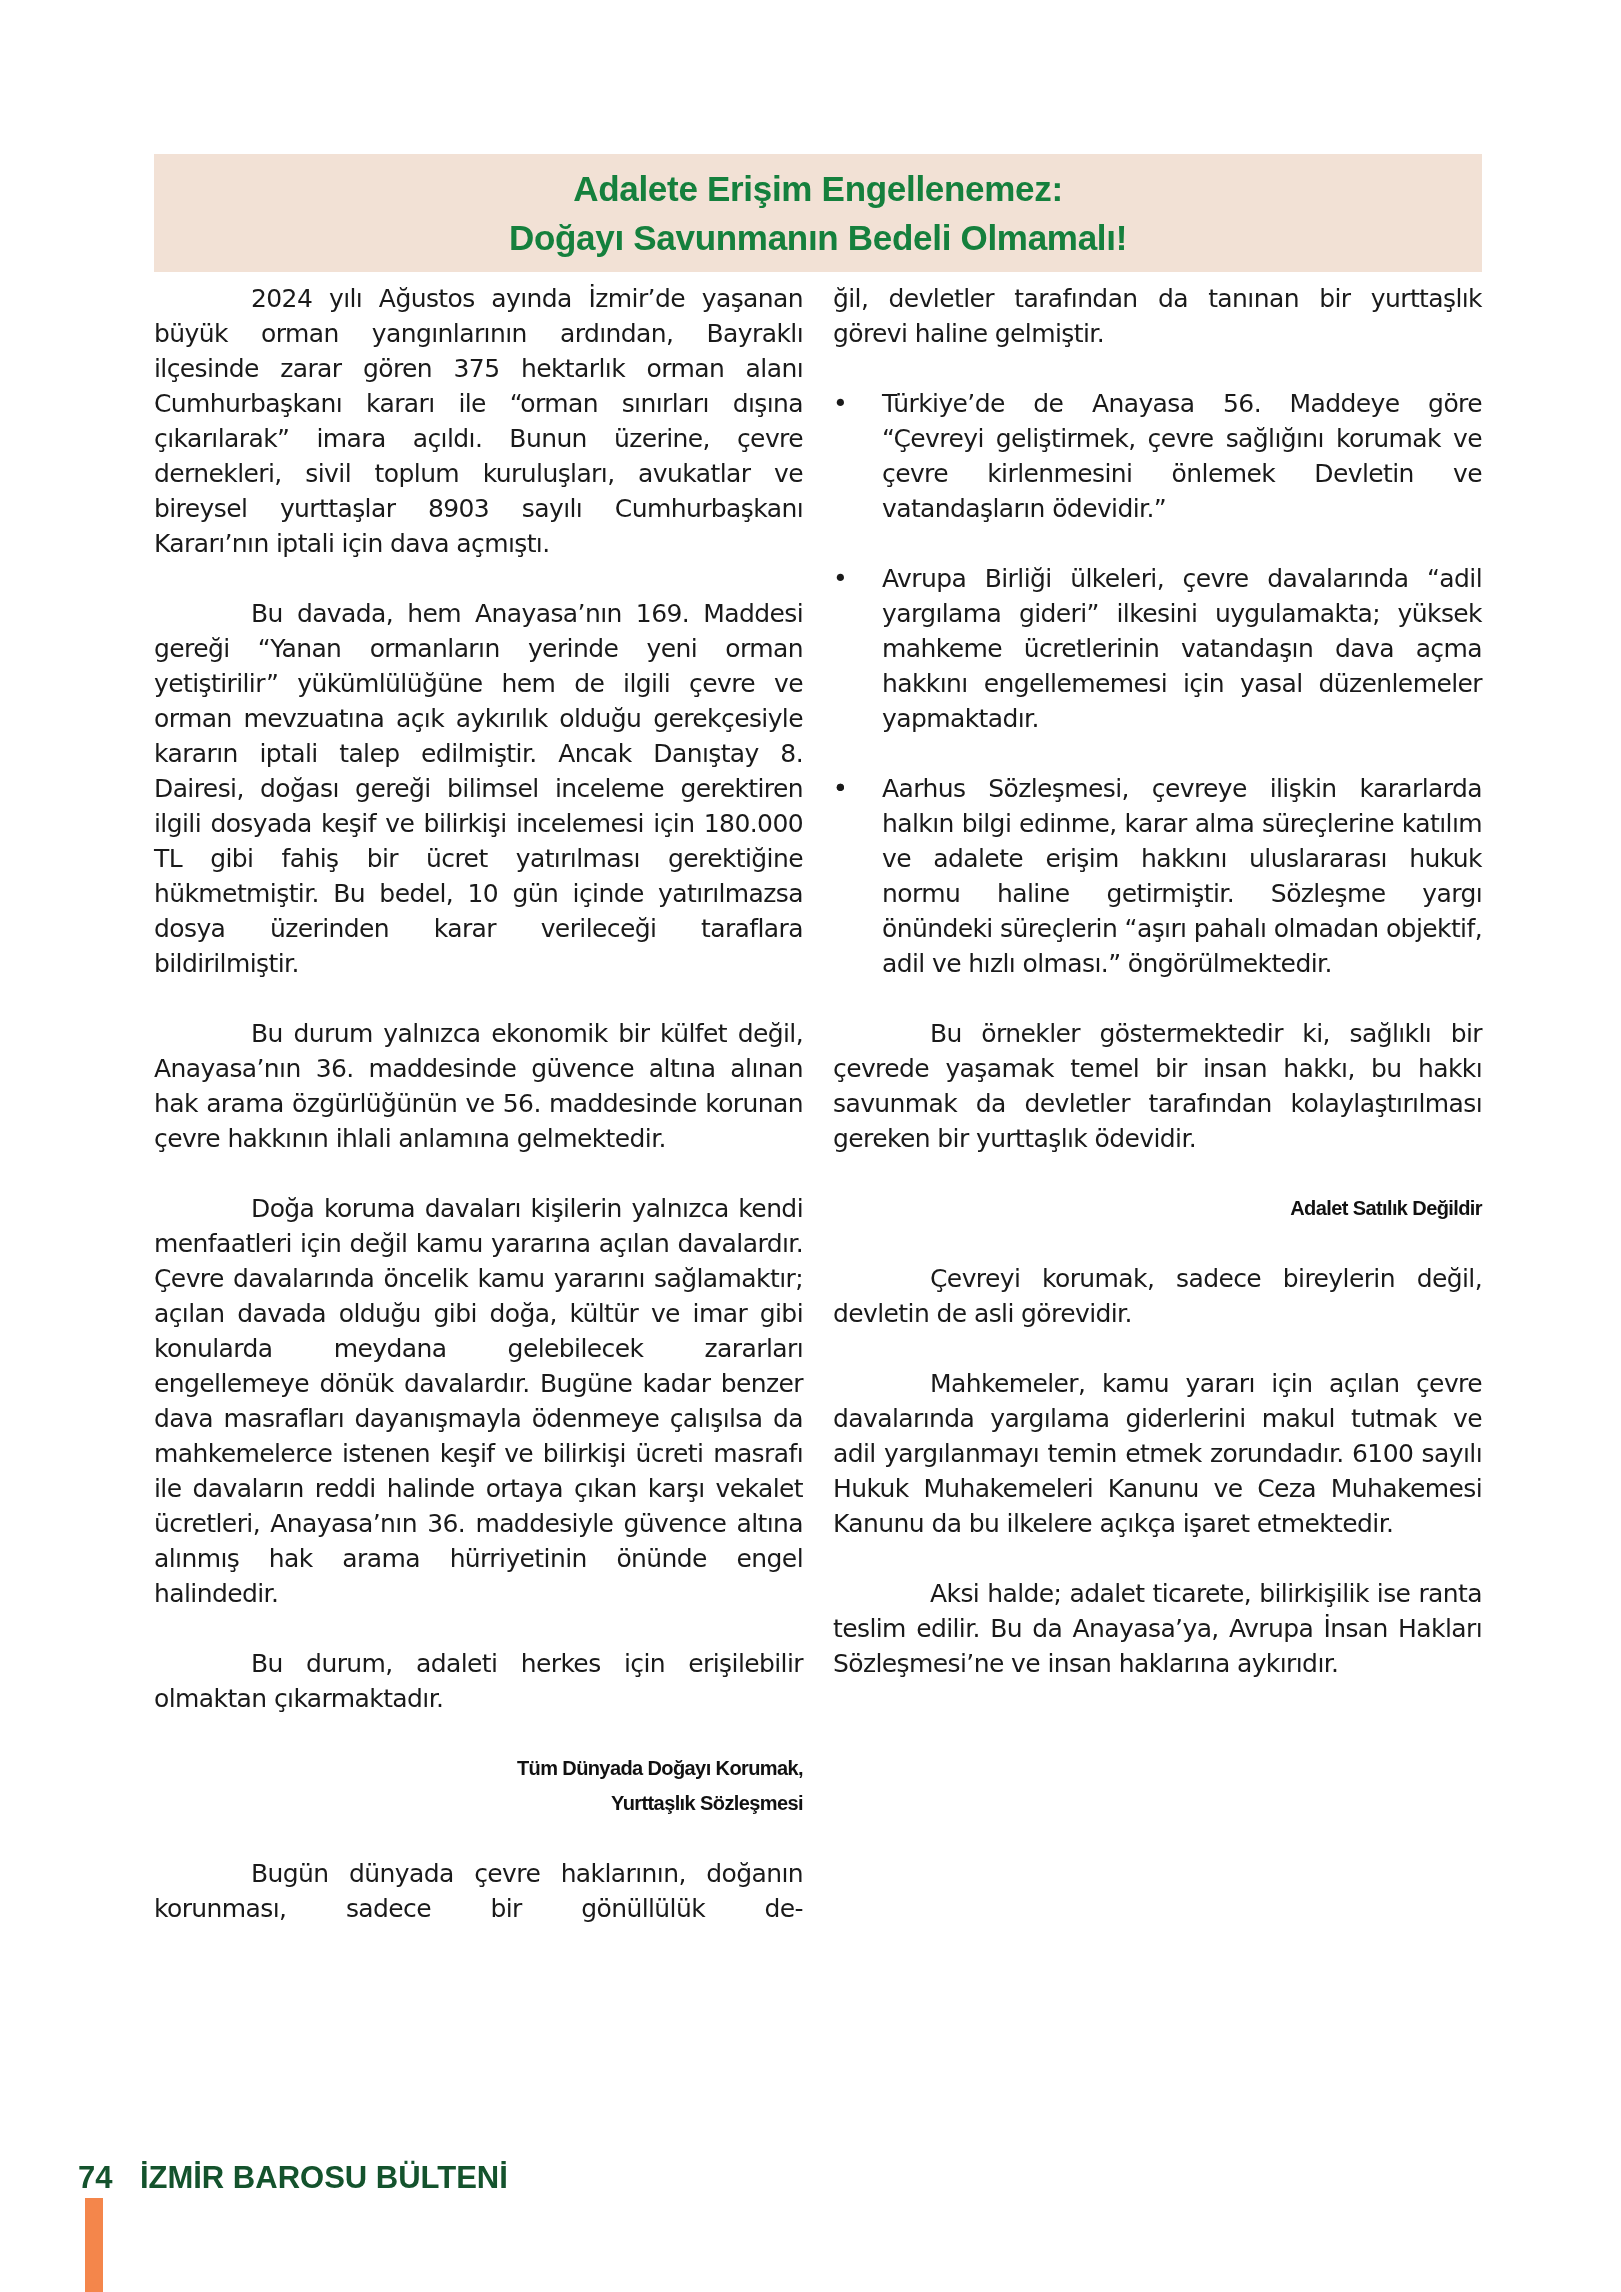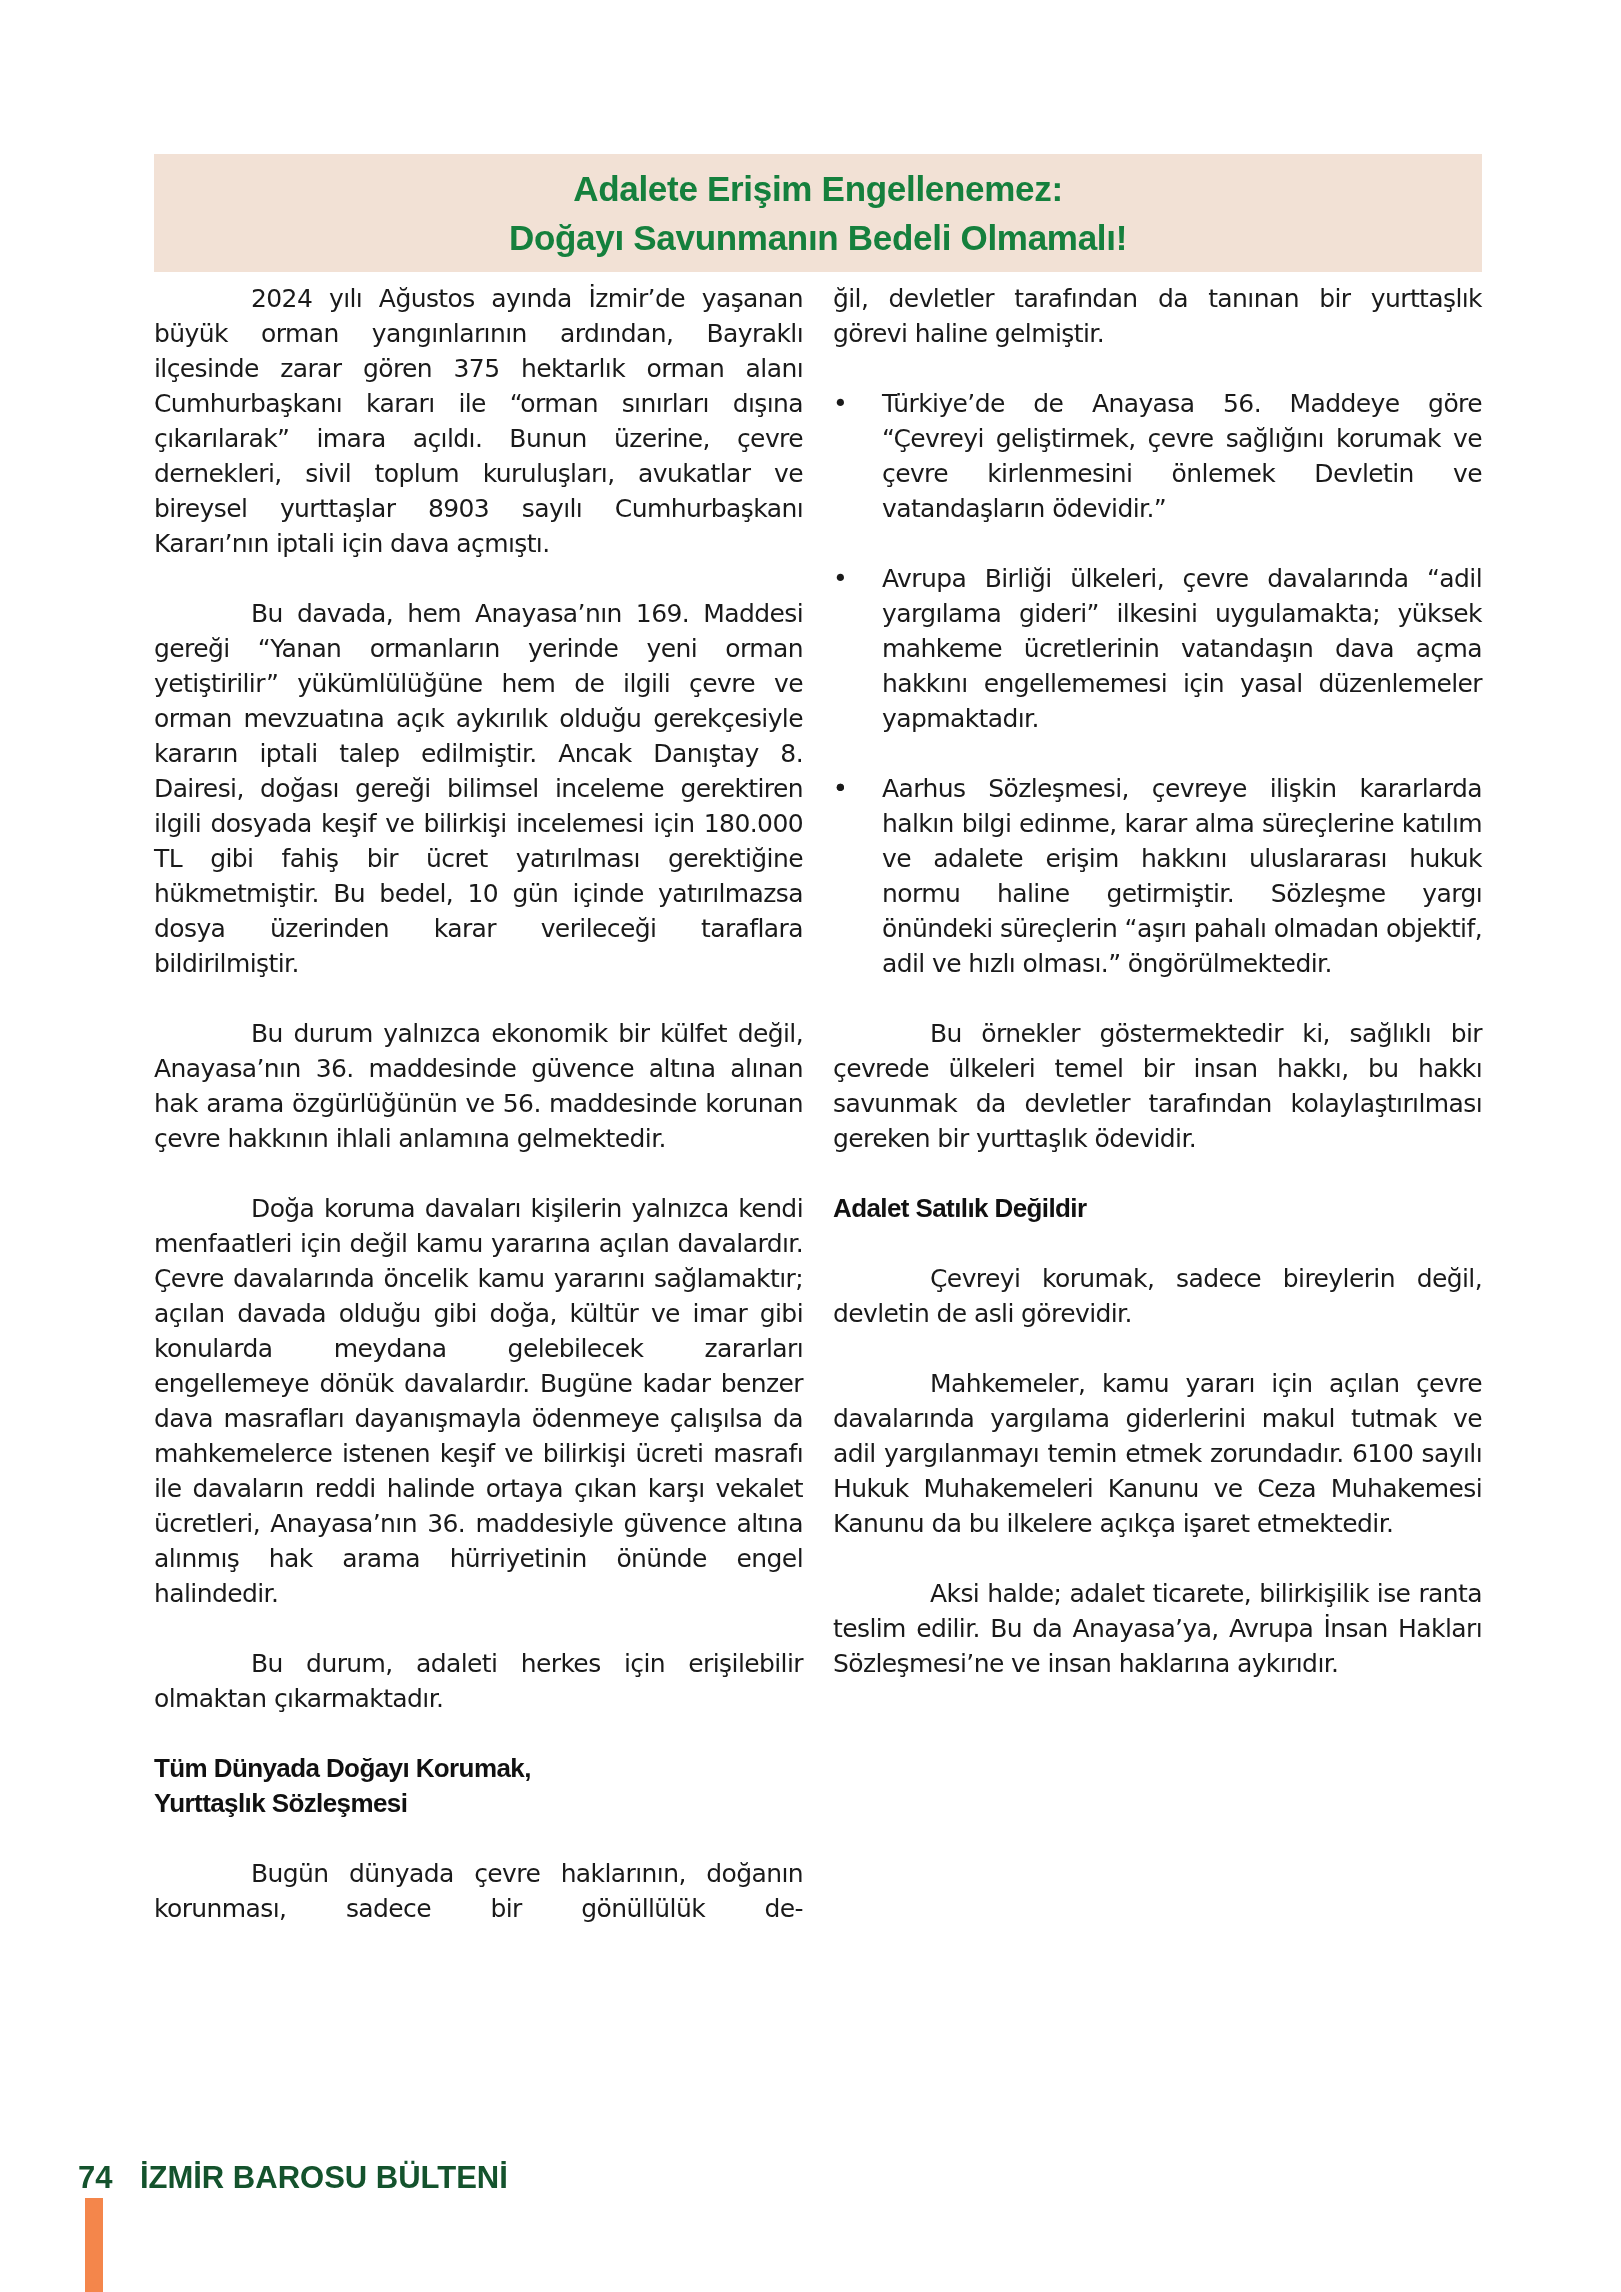--- a/index.html
+++ b/index.html
@@ -9,22 +9,22 @@
                background: #f2e1d5; display: flex; flex-direction: column; align-items: center; justify-content: center; }
   .title-line { font-family: "Liberation Sans", sans-serif; font-weight: bold; font-size: 35px;
                 line-height: 49px; color: #15803d; letter-spacing: -0.3px; }
   .col { position: absolute; top: 281px; width: 649px; font-size: 25px; line-height: 35px;
          letter-spacing: -0.6px; }
   .col-left { left: 154px; }
   .col-right { left: 833px; }
   p { margin: 0 0 35px 0; text-align: justify; text-align-last: left; }
   p.indent { text-indent: 97px; }
   p.cont { text-indent: 0; }
-  h3 { margin: 0 0 35px 0; text-align: left; font-family: "Liberation Sans", sans-serif;
-       font-size: 26px; font-weight: bold; line-height: 35px; color: #111; }
+  h3 { margin: 0 0 35px 0; text-align: right; font-family: "Liberation Sans", sans-serif;
+       font-size: 20px; font-weight: bold; line-height: 35px; color: #111; }
   ul { list-style: none; margin: 0; padding: 0; }
   li { position: relative; padding-left: 49px; margin: 0 0 35px 0; text-align: justify; text-align-last: left; }
   .bullet { position: absolute; left: 0; top: 0; width: 11.8px; }
   .footer { position: absolute; left: 78px; top: 2160px; font-family: "Liberation Sans", sans-serif;
             font-weight: bold; font-size: 31px; color: #14532d; display: flex; gap: 27.4px; }
   .accent-bar { position: absolute; left: 85px; top: 2198px; width: 17.6px; height: 94px; background: #f4864b; }
 </style>
 </head>
 <body>
 
@@ -58,21 +58,21 @@
       <span>Avrupa Birliği ülkeleri, çevre davalarında “adil yargılama gideri” ilkesini uygulamakta; yüksek mahkeme ücretlerinin vatandaşın dava açma hakkını engellememesi için yasal düzenlemeler yapmaktadır.</span>
     </li>
     <li>
       <span class="bullet">•</span>
     </li>
     <li>
       <span class="bullet">•</span>
       <span>Aarhus Sözleşmesi, çevreye ilişkin kararlarda halkın bilgi edinme, karar alma süreçlerine katılım ve adalete erişim hakkını uluslararası hukuk normu haline getirmiştir. Sözleşme yargı önündeki süreçlerin “aşırı pahalı olmadan objektif, adil ve hızlı olması.” öngörülmektedir.</span>
     </li>
   </ul>
-  <p class="indent">Bu örnekler göstermektedir ki, sağlıklı bir çevrede ülkeleri temel bir insan hakkı, bu hakkı savunmak da devletler tarafından kolaylaştırılması gereken bir yurttaşlık ödevidir.</p>
+  <p class="indent">Bu örnekler göstermektedir ki, sağlıklı bir çevrede yaşamak temel bir insan hakkı, bu hakkı savunmak da devletler tarafından kolaylaştırılması gereken bir yurttaşlık ödevidir.</p>
   <h3>Adalet Satılık Değildir</h3>
   <p class="indent">Çevreyi korumak, sadece bireylerin değil, devletin de asli görevidir.</p>
   <p class="indent">Mahkemeler, kamu yararı için açılan çevre davalarında yargılama giderlerini makul tutmak ve adil yargılanmayı temin etmek zorundadır. 6100 sayılı Hukuk Muhakemeleri Kanunu ve Ceza Muhakemesi Kanunu da bu ilkelere açıkça işaret etmektedir.</p>
   <p class="indent">Aksi halde; adalet ticarete, bilirkişilik ise ranta teslim edilir. Bu da Anayasa’ya, Avrupa İnsan Hakları Sözleşmesi’ne ve insan haklarına aykırıdır.</p>
 </div>
 
 <div class="footer">
   <span>74</span>
   <span>İZMİR BAROSU BÜLTENİ</span>
 </div>

